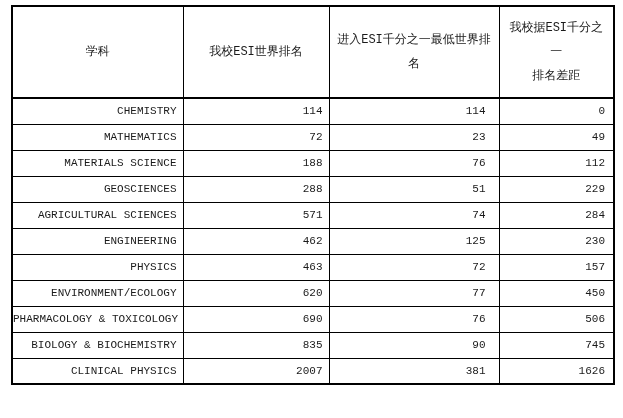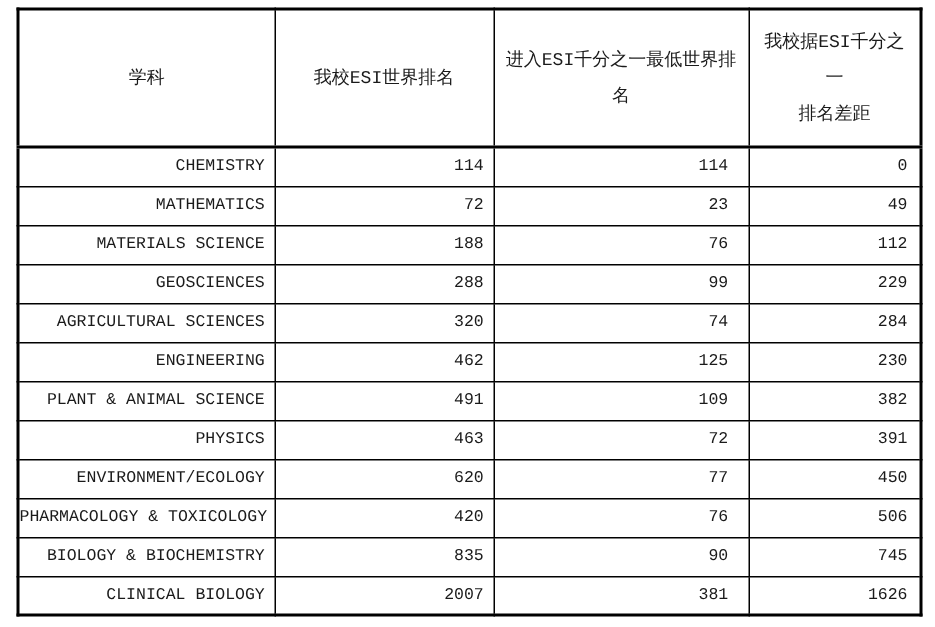--- a/index.html
+++ b/index.html
@@ -85,66 +85,60 @@
       </tr>
       <tr>
         <td class="col-subject">MATERIALS SCIENCE</td>
         <td class="col-school">188</td>
         <td class="col-thresh">76</td>
         <td class="col-gap">112</td>
       </tr>
       <tr>
         <td class="col-subject">GEOSCIENCES</td>
         <td class="col-school">288</td>
-        <td class="col-thresh">99</td>
+        <td class="col-thresh">51</td>
         <td class="col-gap">229</td>
       </tr>
       <tr>
         <td class="col-subject">AGRICULTURAL SCIENCES</td>
-        <td class="col-school">320</td>
+        <td class="col-school">571</td>
         <td class="col-thresh">74</td>
         <td class="col-gap">284</td>
       </tr>
       <tr>
         <td class="col-subject">ENGINEERING</td>
         <td class="col-school">462</td>
         <td class="col-thresh">125</td>
         <td class="col-gap">230</td>
       </tr>
       <tr>
-        <td class="col-subject">PLANT &amp; ANIMAL SCIENCE</td>
-        <td class="col-school">491</td>
-        <td class="col-thresh">109</td>
-        <td class="col-gap">382</td>
-      </tr>
-      <tr>
         <td class="col-subject">PHYSICS</td>
         <td class="col-school">463</td>
         <td class="col-thresh">72</td>
-        <td class="col-gap">391</td>
+        <td class="col-gap">157</td>
       </tr>
       <tr>
         <td class="col-subject">ENVIRONMENT/ECOLOGY</td>
         <td class="col-school">620</td>
         <td class="col-thresh">77</td>
         <td class="col-gap">450</td>
       </tr>
       <tr>
         <td class="col-subject">PHARMACOLOGY &amp; TOXICOLOGY</td>
-        <td class="col-school">420</td>
+        <td class="col-school">690</td>
         <td class="col-thresh">76</td>
         <td class="col-gap">506</td>
       </tr>
       <tr>
         <td class="col-subject">BIOLOGY &amp; BIOCHEMISTRY</td>
         <td class="col-school">835</td>
         <td class="col-thresh">90</td>
         <td class="col-gap">745</td>
       </tr>
       <tr>
-        <td class="col-subject">CLINICAL BIOLOGY</td>
+        <td class="col-subject">CLINICAL PHYSICS</td>
         <td class="col-school">2007</td>
         <td class="col-thresh">381</td>
         <td class="col-gap">1626</td>
       </tr>
     </tbody>
   </table>
 </div>
 
 </body></html>

